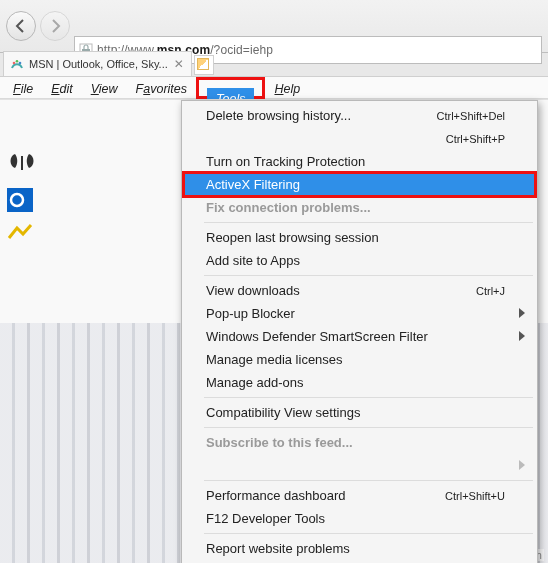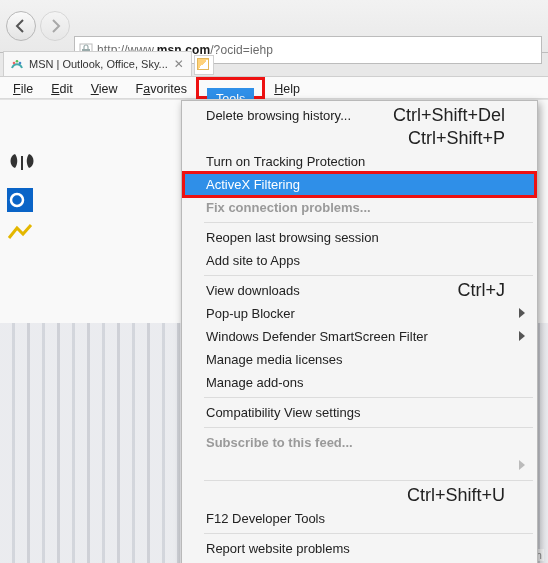--- a/index.html
+++ b/index.html
@@ -14,38 +14,38 @@
   .url .text b { color: #1a1a1a; font-weight: 600; }
 
   .tabs { height: 24px; background: #e8e8e8; display: flex; align-items: flex-end; padding-left: 3px; border-bottom: 1px solid #cfcfcf; }
   .tab { height: 22px; background: #f8f8f8; border: 1px solid #cfcfcf; border-bottom: none; display: flex; align-items: center; padding: 12px 6px; gap: 5px; font-size: 11px; color: #333; max-width: 190px; }
   .tab .fav { width: 14px; height: 14px; }
   .tab .close { width: 12px; height: 12px; color: #888; font-size: 12px; line-height: 12px; text-align: center; }
   .newtab { width: 20px; height: 20px; border: 1px solid #d0d0d0; background: #fff; margin-left: 2px; margin-bottom: 1px; position: relative; }
   .newtab::before { content: ""; position: absolute; left: 2px; top: 2px; width: 10px; height: 10px; background: linear-gradient(135deg,#ffd27a 50%,#fff 50%); border: 1px solid #e2b65a; }
 
   .menubar { height: 22px; display: flex; align-items: center; font-size: 12.5px; color: #222; padding-left: 4px; background: #fafafa; border-bottom: 1px solid #dadada; }
-  .menubar .mi { padding: 1px 9px; height: 20px; line-height: 20px; }
+  .menubar .mi { padding: 1px 9px; height: 20px; line-height: 20px; font-style: italic; }
   .menubar .mi u { text-decoration: underline; }
   .menubar .tools-hi { border: 3px solid #e11; padding: 8px; margin: -2px 0; }
   .menubar .tools { background: #2f8fe8; color: #fff; padding: 1px 9px; display: inline-block; }
 
   .content { position: absolute; left: 0; right: 0; top: 99px; bottom: 0; background: #f9f9f9; border-top: 1px solid #e2e2e2; }
   .siderail { position: absolute; left: 3px; top: 38px; width: 200px; }
   .widgetrow { display: flex; align-items: center; gap: 10px; margin: 10px 4px; color: #444; }
   .widgetrow .sq { width: 26px; height: 24px; }
   .bgshirt { position: absolute; left: 0; top: 223px; right: 0; bottom: 0; background: repeating-linear-gradient(90deg,#e9eaee 0 12px,#cfd2d9 12px 15px,#e9eaee 15px 27px,#caccd3 27px 30px); opacity:.9; }
   .watermark { position: absolute; right: 4px; bottom: 2px; font-size: 11px; color: #888; background: rgba(255,255,255,.7); padding: 0 2px; }
 
   .menu { position: absolute; left: 181px; top: 100px; width: 357px; background: #f5f5f5; border: 1px solid #b9b9b9; box-shadow: 2px 3px 8px rgba(0,0,0,.35); font-size: 13px; color: #222; padding: 3px 2px; }
   .menu .row { display: flex; align-items: center; height: 23px; padding: 0 30px 0 22px; position: relative; white-space: nowrap; }
   .menu .row.sel { background: #2f8fe8; color: #fff; }
   .menu .row.hi { outline: 3px solid #e11; outline-offset: -1px; }
   .menu .row.dis { color: #9a9a9a; font-weight: bold; }
-  .menu .row .sc { margin-left: auto; font-size: 18px; }
+  .menu .row .sc { margin-left: auto; font-size: 11px; }
   .menu .row .arr { position: absolute; right: 10px; top: 6px; }
   .menu .sep { height: 1px; background: #dcdcdc; margin: 3px 2px 3px 20px; }
 
   svg { display: block; }
 </style>
 </head>
 <body>
 
 <div class="titlebar">
   <div class="navbtn">
@@ -188,20 +188,21 @@
     </div>
   <div class="row dis">
       <span class="arr">
         <svg width="6" height="10">
           <path d="M0 0 L6 5 L0 10z" fill="#bbb"></path>
         </svg>
       </span>
     </div>
   <div class="sep"></div>
   <div class="row">
+      <span>Performance dashboard</span>
       <span class="sc">Ctrl+Shift+U</span>
     </div>
   <div class="row">
       <span>F12 Developer Tools</span>
     </div>
   <div class="sep"></div>
   <div class="row">
       <span>Report website problems</span>
     </div>
   <div class="row"></div>

